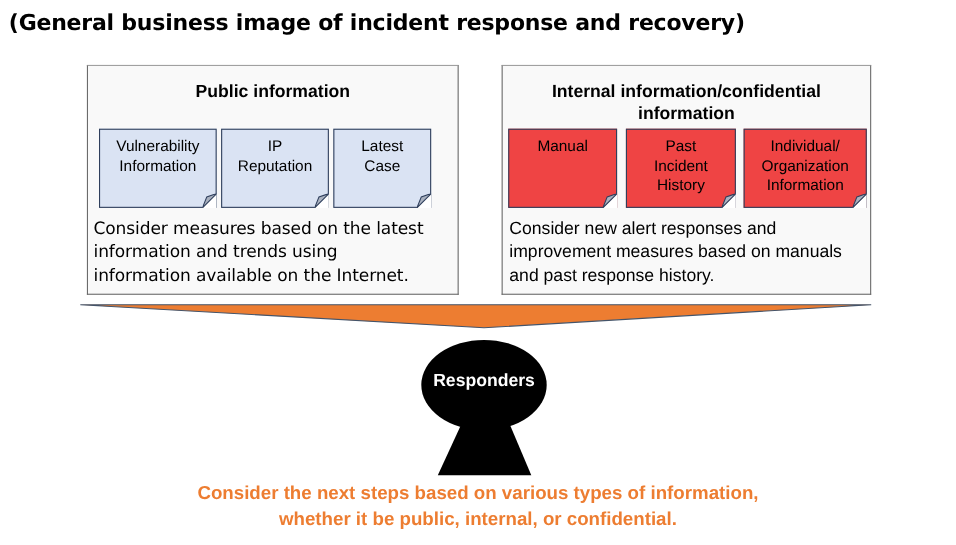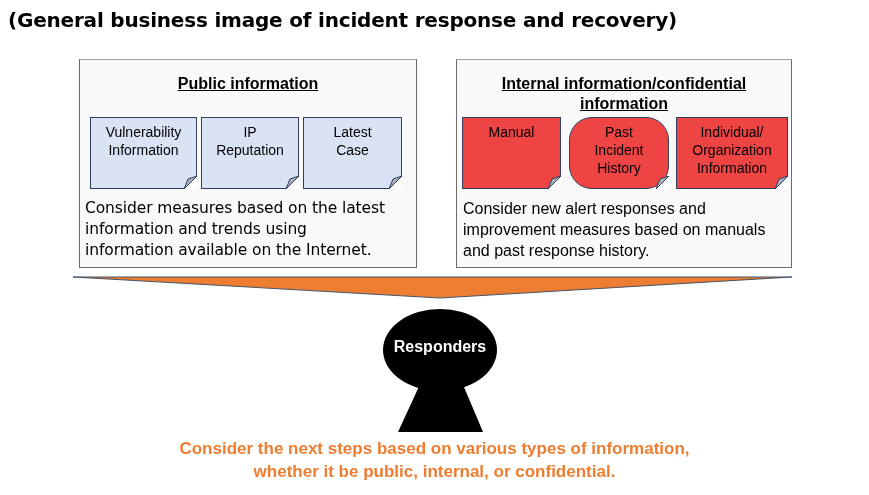--- a/index.html
+++ b/index.html
@@ -5,21 +5,21 @@
   html, body { margin: 0; padding: 0; background: #ffffff; }
   body { width: 869px; height: 495px; position: relative; overflow: hidden;
          font-family: "Liberation Sans", sans-serif; color: #000; }
   .title { position: absolute; left: 8px; top: 8px; font-family: "DejaVu Sans", sans-serif;
            font-weight: bold; font-size: 20px; letter-spacing: -0.2px; white-space: nowrap; }
   .panel { position: absolute; top: 59px; height: 209px; background: #f9f9f9;
            border: 1px solid #6b6b6b; border-top-color: #a0a0a0; box-sizing: border-box; }
   .panel.left { left: 79px; width: 338px; }
   .panel.right { left: 456px; width: 336px; padding-left: 34px; }
   .panel-title { position: absolute; left: 0; right: 0; text-align: center;
-                 font-weight: bold; font-size: 16px; line-height: 20px; text-decoration: underline; }
+                 font-weight: bold; font-size: 16px; line-height: 20px; }
   .panel.left .panel-title { top: 14px; }
   .panel.right .panel-title { top: 14px; }
   .cards { position: absolute; top: 57px; left: 0; right: 0; }
   .card { position: absolute; height: 72px; box-sizing: border-box; border: 1px solid #2f3f5c;
           text-align: center; font-size: 14px; line-height: 18px; padding-top: 5px; }
   .card.blue { background: #dae3f3; }
   .card.green { background: #ef4444; }
   .fold { position: absolute; right: -1px; bottom: -1px; width: 13px; height: 13px; }
   .panel-desc { position: absolute; font-size: 16px; line-height: 21px; }
   .panel.left .panel-desc { left: 5px; top: 138px; font-family: "DejaVu Sans", sans-serif; font-size: 15.5px; line-height: 21px; letter-spacing: -0.1px; }
@@ -49,21 +49,21 @@
         </svg>
     </div>
     <div class="card blue" style="left:121px;width:98px;">
       <div>IP</div>
       <div>Reputation</div>
       <svg class="fold" viewBox="0 0 13 13">
           <polygon points="13,0 13,13 0,13" fill="#fff"></polygon>
           <polygon points="0,13 13,0 4,3" fill="#a9b1bf" stroke="#2f3f5c" stroke-width="1"></polygon>
         </svg>
     </div>
-    <div class="card blue" style="left:223px;width:99px;">
+    <div class="card blue" style="left:223px;width:89px;">
       <div>Latest</div>
       <div>Case</div>
       <svg class="fold" viewBox="0 0 13 13">
           <polygon points="13,0 13,13 0,13" fill="#fff"></polygon>
           <polygon points="0,13 13,0 4,3" fill="#a9b1bf" stroke="#2f3f5c" stroke-width="1"></polygon>
         </svg>
     </div>
   </div>
   <div class="panel-desc">
     <div>Consider measures based on the latest</div>
@@ -78,21 +78,21 @@
     <div>information</div>
   </div>
   <div class="cards">
     <div class="card green" style="left:5px;width:99px;">
       <div>Manual</div>
       <svg class="fold" viewBox="0 0 13 13">
           <polygon points="13,0 13,13 0,13" fill="#fff"></polygon>
           <polygon points="0,13 13,0 4,3" fill="#a9b1bf" stroke="#2f3f5c" stroke-width="1"></polygon>
         </svg>
     </div>
-    <div class="card green" style="left:112px;width:100px;border-radius:23px;">
+    <div class="card green" style="left:112px;width:100px;">
       <div>Past</div>
       <div>Incident</div>
       <div>History</div>
       <svg class="fold" viewBox="0 0 13 13">
           <polygon points="13,0 13,13 0,13" fill="#fff"></polygon>
           <polygon points="0,13 13,0 4,3" fill="#a9b1bf" stroke="#2f3f5c" stroke-width="1"></polygon>
         </svg>
     </div>
     <div class="card green" style="left:219px;width:112px;text-align:center;">
       <div>Individual/</div>

